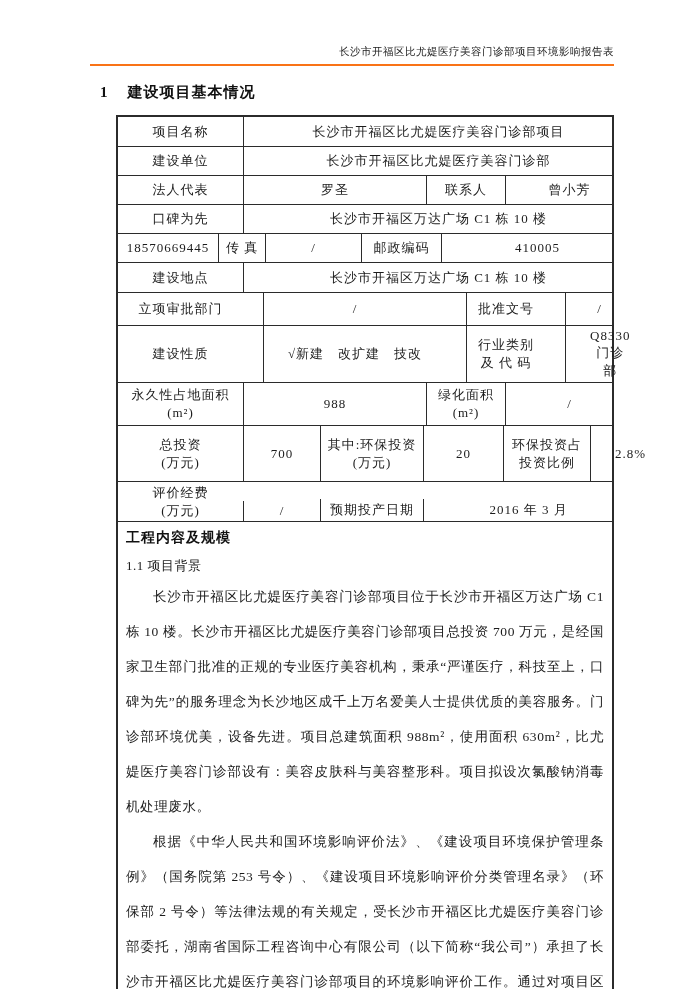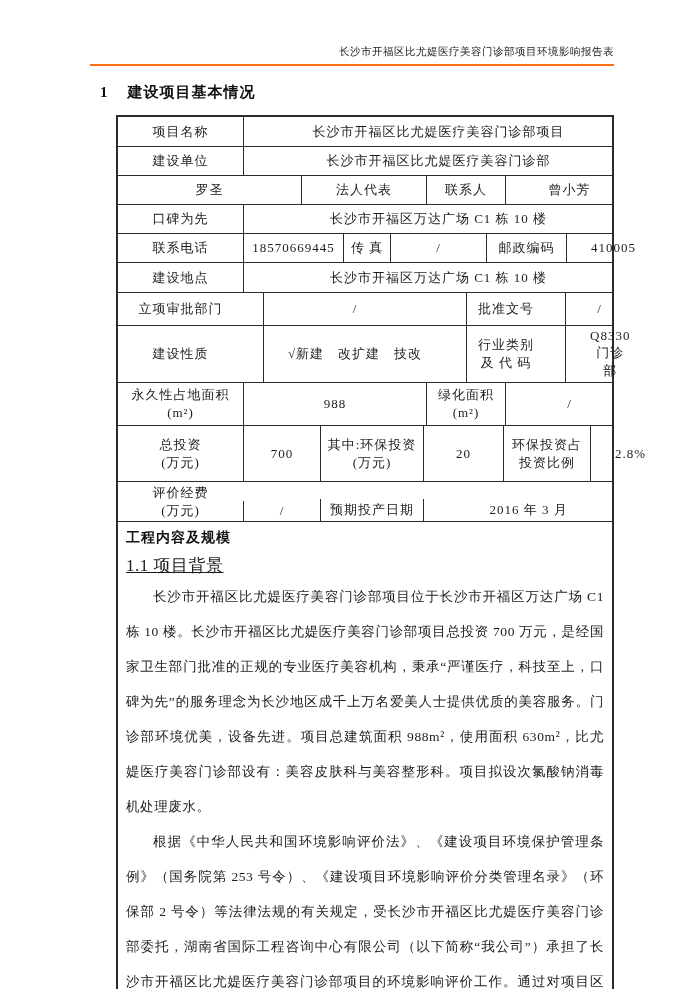--- a/index.html
+++ b/index.html
@@ -66,21 +66,21 @@
     border-top: 1px solid #2b2b2b;
     display: block;
     padding: 4px 8px 6px 8px;
     min-height: 400px;
   }
   .content-header {
     font-size: 14px; font-weight: bold;
     line-height: 24px; letter-spacing: 1px; color: #111;
   }
   .content-subsection {
-    font-size: 17px; line-height: 27px; margin-top: 2px; letter-spacing: 0.5px; text-decoration: underline;
+    font-size: 13px; line-height: 27px; margin-top: 2px; letter-spacing: 0.5px;
   }
   .para {
     font-size: 13.5px;
     line-height: 35px;
     text-align: justify;
     text-indent: 2em;
     margin: 0;
     letter-spacing: 0.6px;
   }
   .page-number {
@@ -107,33 +107,32 @@
       <div class="cell w125">项目名称</div>
       <div class="cell grow">长沙市开福区比尤媞医疗美容门诊部项目</div>
     </div>
 
     <div class="row h28">
       <div class="cell w125">建设单位</div>
       <div class="cell grow">长沙市开福区比尤媞医疗美容门诊部</div>
     </div>
 
     <div class="row h28">
+      <div class="cell w125">法人代表</div>
       <div class="cell w183">罗圣</div>
-      <div class="cell w125">法人代表</div>
       <div class="cell w79">联系人</div>
       <div class="cell grow">曾小芳</div>
     </div>
 
     <div class="row h28">
       <div class="cell w125">口碑为先</div>
       <div class="cell grow">长沙市开福区万达广场 C1 栋 10 楼</div>
     </div>
 
     <div class="row h28">
-      <div class="cell w125">联系电话</div>
       <div class="cell w100">18570669445</div>
       <div class="cell w47">传 真</div>
       <div class="cell w96">/</div>
       <div class="cell w80">邮政编码</div>
       <div class="cell grow">410005</div>
     </div>
 
     <div class="row h29">
       <div class="cell w125">建设地点</div>
       <div class="cell grow">长沙市开福区万达广场 C1 栋 10 楼</div>

